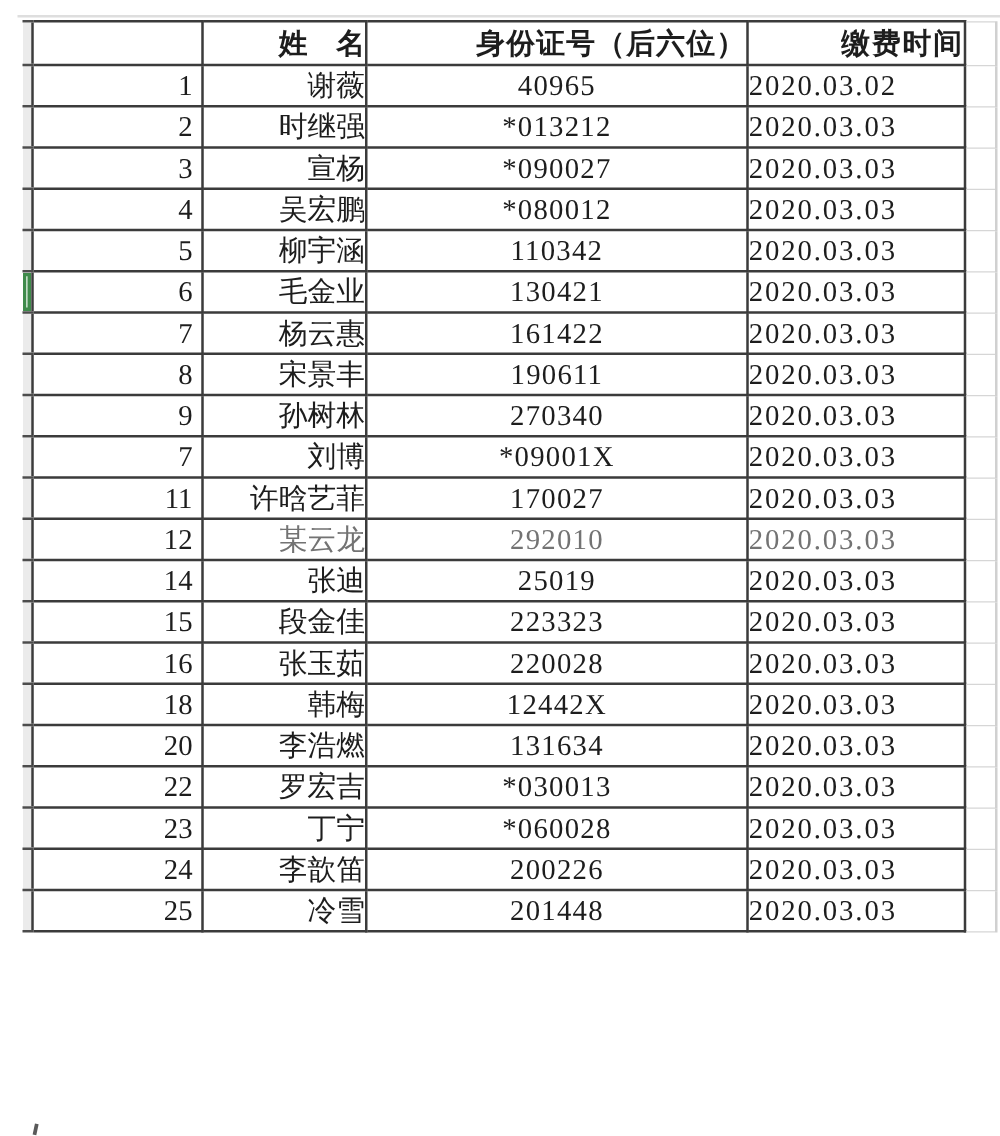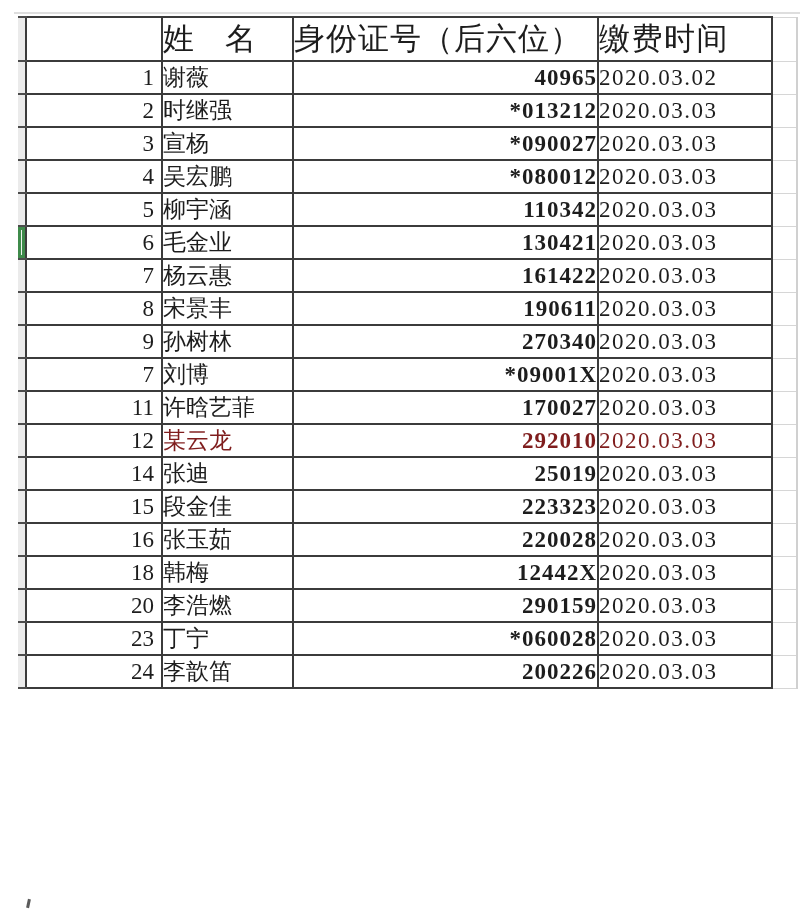--- a/index.html
+++ b/index.html
@@ -12,45 +12,45 @@
   .topline{position:absolute;left:14px;top:12px;width:786px;height:2px;background:#dedede;}
   table.grid{
     position:absolute;left:18px;top:16px;
     border-collapse:collapse;table-layout:fixed;
     background:#ffffff;
   }
   td,th{padding:0;overflow:hidden;white-space:nowrap;}
   
   .c-num,.c-name,.c-id,.c-date{border:2px solid #3b3b3b;}
   thead .c-num,thead .c-name,thead .c-id,thead .c-date{
-    height:33px;font-weight:normal;font-size:31px;text-align:left;
+    height:33px;font-weight:bold;font-size:23px;text-align:right;
   }
   tbody td{height:29.5px;font-size:23px;vertical-align:middle;}
   .c-num{text-align:right;padding-right:7px;}
-  .c-name{text-align:left;}
-  .c-id{text-align:right;letter-spacing:1px;font-weight:bold;}
+  .c-name{text-align:right;}
+  .c-id{text-align:center;letter-spacing:1px;}
   .c-date{text-align:left;letter-spacing:1.5px;}
   
   .sliver-left{
     background:#ebebeb;
     border-top:2px solid #4c4c4c;border-bottom:2px solid #4c4c4c;
     border-left:none;
   }
   .sliver-left.selected{
     background:#eef4ee;
     box-shadow:inset 0 0 0 3px #3f8b4b;
   }
   
   .sliver-right{
     background:#ffffff;
     border-top:1px solid #d6d6d6;border-bottom:1px solid #d6d6d6;
     border-right:2px solid #d0d0d0;border-left:2px solid #3b3b3b;
   }
   
-  tr.highlight .c-name,tr.highlight .c-id,tr.highlight .c-date{color:#7f1d1d;margin-top:32px;}
+  tr.highlight .c-name,tr.highlight .c-id,tr.highlight .c-date{color:#737373;margin-top:32px;}
   .artifact-tick{
     position:absolute;left:27px;top:899px;width:3px;height:9px;
     background:#5a5a5a;transform:rotate(12deg);
   }
 </style>
 </head>
 <body>
 
 <div class="sheet">
   <div class="topline"></div>
@@ -200,37 +200,53 @@
     <td class="c-num">18</td>
     <td class="c-name">韩梅</td>
     <td class="c-id">12442X</td>
     <td class="c-date">2020.03.03</td>
     <td class="sliver-right"></td>
   </tr>
         <tr>
     <td class="sliver-left"></td>
     <td class="c-num">20</td>
     <td class="c-name">李浩燃</td>
-    <td class="c-id">290159</td>
+    <td class="c-id">131634</td>
+    <td class="c-date">2020.03.03</td>
+    <td class="sliver-right"></td>
+  </tr>
+        <tr>
+    <td class="sliver-left"></td>
+    <td class="c-num">22</td>
+    <td class="c-name">罗宏吉</td>
+    <td class="c-id">*030013</td>
     <td class="c-date">2020.03.03</td>
     <td class="sliver-right"></td>
   </tr>
         <tr>
     <td class="sliver-left"></td>
     <td class="c-num">23</td>
     <td class="c-name">丁宁</td>
     <td class="c-id">*060028</td>
     <td class="c-date">2020.03.03</td>
     <td class="sliver-right"></td>
   </tr>
         <tr>
     <td class="sliver-left"></td>
     <td class="c-num">24</td>
     <td class="c-name">李歆笛</td>
     <td class="c-id">200226</td>
     <td class="c-date">2020.03.03</td>
     <td class="sliver-right"></td>
   </tr>
+        <tr>
+    <td class="sliver-left"></td>
+    <td class="c-num">25</td>
+    <td class="c-name">冷雪</td>
+    <td class="c-id">201448</td>
+    <td class="c-date">2020.03.03</td>
+    <td class="sliver-right"></td>
+  </tr>
       </tbody>
   </table>
 
   <div class="artifact-tick"></div>
 </div>
 
 </body></html>

